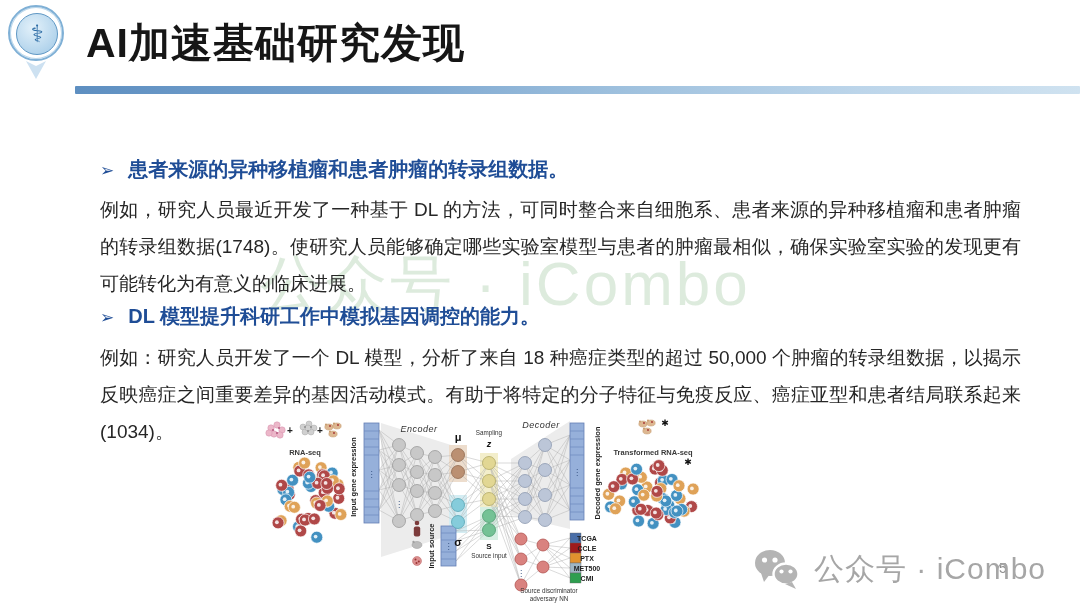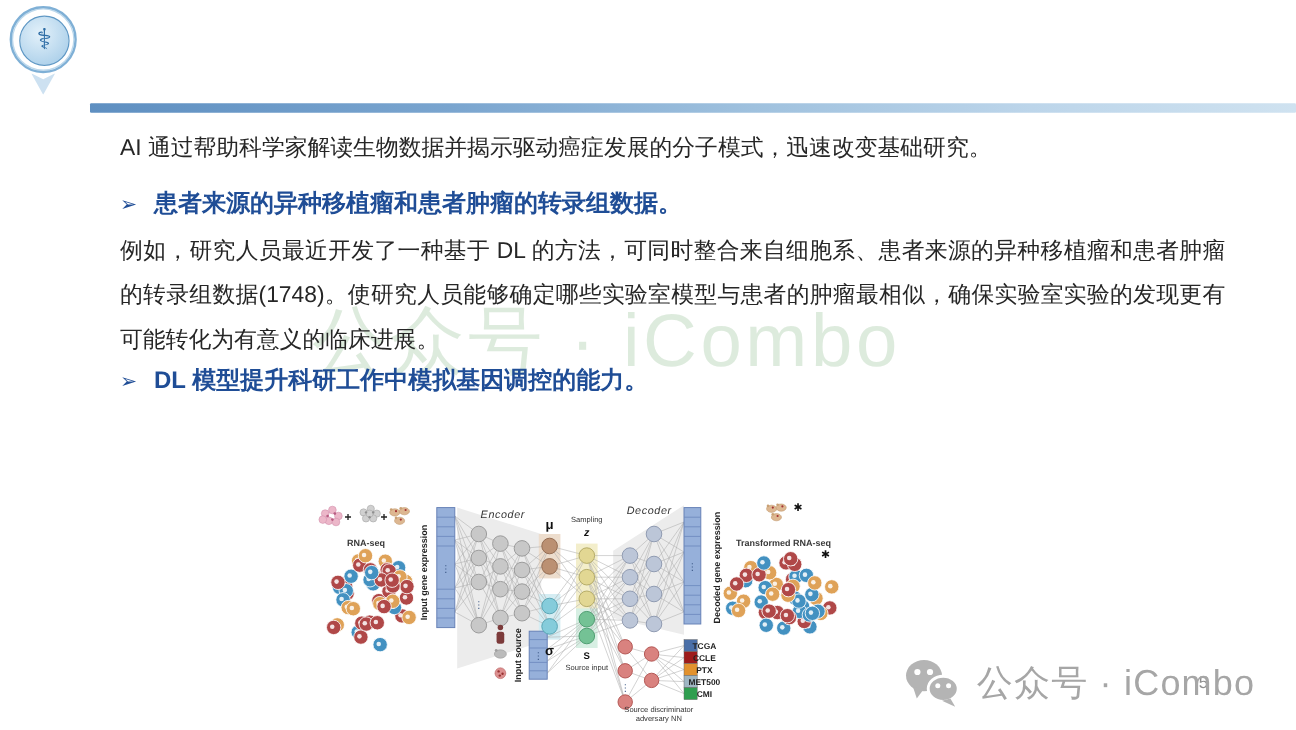--- a/index.html
+++ b/index.html
@@ -51,36 +51,37 @@
 <body>
 
 <div class="slide">
 
   <div class="logo">
     <div class="ring"></div>
     <div class="core">⚕</div>
     <div class="leaf"></div>
   </div>
 
+  <h1 class="title">AI加速基础研究发现</h1>
   <div class="rule"></div>
 
   <div class="wm-center">公众号 · iCombo</div>
 
-  <p class="intro">AI 通过帮助科学家解读生物数据并揭示驱动癌症发展的分子模式，迅速改变基础研究。</p>
 
   <p class="bullet-head" id="b1">
     <span class="marker">➢</span>
     <span>患者来源的异种移植瘤和患者肿瘤的转录组数据。</span>
   </p>
   <p class="bullet-body" id="p1">例如，研究人员最近开发了一种基于 DL 的方法，可同时整合来自细胞系、患者来源的异种移植瘤和患者肿瘤的转录组数据(1748)。使研究人员能够确定哪些实验室模型与患者的肿瘤最相似，确保实验室实验的发现更有可能转化为有意义的临床进展。</p>
 
   <p class="bullet-head" id="b2">
     <span class="marker">➢</span>
     <span>DL 模型提升科研工作中模拟基因调控的能力。</span>
   </p>
+  <p class="bullet-body" id="p2">例如：研究人员开发了一个 DL 模型，分析了来自 18 种癌症类型的超过 50,000 个肿瘤的转录组数据，以揭示反映癌症之间重要差异的基因活动模式。有助于将特定的分子特征与免疫反应、癌症亚型和患者结局联系起来 (1034)。</p>
 
   <svg class="diagram" width="460" height="192" viewBox="0 0 460 192">
     <g id="g-bg">
         <polygon points="128,8 198,30 198,120 128,142" fill="#ececec"></polygon>
         <polygon points="258,44 317,6 317,114 258,100" fill="#ececec"></polygon>
         <rect x="196" y="30" width="18" height="37" fill="#edddcd"></rect>
         <rect x="196" y="80" width="18" height="38" fill="#d5edf3"></rect>
         <rect x="227" y="38" width="18" height="56" fill="#f3eecb"></rect>
         <rect x="227" y="92" width="18" height="33" fill="#d7efe3"></rect>
       </g>

